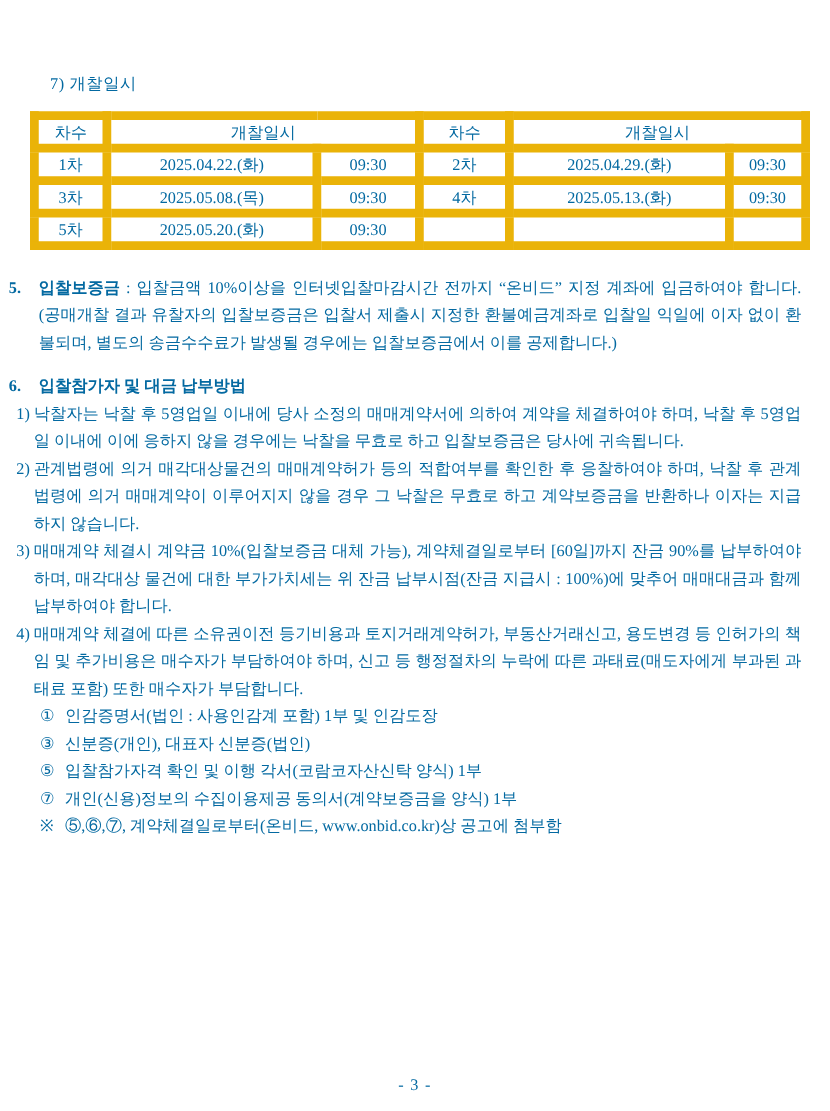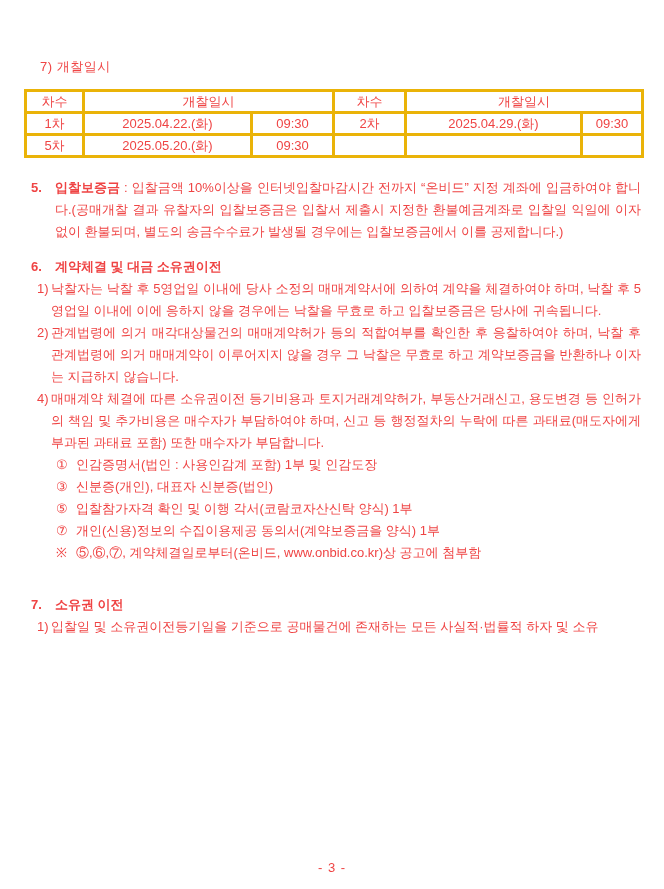--- a/index.html
+++ b/index.html
@@ -2,49 +2,49 @@
 <html><head>
 <meta charset="utf-8">
 <style>
   * { margin: 0; padding: 0; box-sizing: border-box; }
   html, body { background: #ffffff; }
   .page {
     position: relative;
     width: 664px;
     height: 889px;
     background: #ffffff;
-    font-family: Liberation Sans, sans-serif;
-    color: #ef4444;
+    font-family: Liberation Serif, serif;
+    color: #0369a1;
     font-size: 13px;
     line-height: 22px;
     overflow: hidden;
   }
   .subheading {
     margin: 56px 0 0 40px;
     letter-spacing: 0.5px;
   }
   table.bid-table {
     border-collapse: collapse;
     margin: 11px 0 0 24px;
     width: 617px;
     table-layout: fixed;
     text-align: center;
   }
   table.bid-table th, table.bid-table td {
-    border: 3px solid #eab308;
+    border: 7px solid #eab308;
     font-weight: normal;
     height: 20px;
     line-height: 19px;
     padding: 0 2px;
     overflow: hidden;
     white-space: nowrap;
     margin-left: 32px;
   }
   .text-col {
-    margin-left: 31px;
+    margin-left: 7px;
     margin-right: 23px;
     text-align: justify;
   }
   .sec {
     margin-top: 13px;
   }
   .sec-para {
     padding-left: 24px;
     text-indent: -24px;
   }
@@ -111,45 +111,56 @@
     <tbody>
       <tr>
         <td>1차</td>
         <td>2025.04.22.(화)</td>
         <td>09:30</td>
         <td>2차</td>
         <td>2025.04.29.(화)</td>
         <td>09:30</td>
       </tr>
       <tr>
+        <td>3차</td>
+        <td>2025.05.08.(목)</td>
+        <td>09:30</td>
+        <td>4차</td>
+        <td>2025.05.13.(화)</td>
+        <td>09:30</td>
+      </tr>
+      <tr>
         <td>5차</td>
         <td>2025.05.20.(화)</td>
         <td>09:30</td>
         <td></td>
         <td></td>
         <td></td>
       </tr>
     </tbody>
   </table>
 
   <div class="text-col sec first-section">
     <div class="sec-para">
       <span class="sec-num">5.</span><span class="sec-title">입찰보증금</span><span> : </span><span>입찰금액 10%이상을 인터넷입찰마감시간 전까지 “온비드” 지정 계좌에 입금하여야 합니다.(공매개찰 결과 유찰자의 입찰보증금은 입찰서 제출시 지정한 환불예금계좌로 입찰일 익일에 이자 없이 환불되며, 별도의 송금수수료가 발생될 경우에는 입찰보증금에서 이를 공제합니다.)</span>
     </div>
   </div>
 
   <div class="text-col sec">
     <div class="sec-para">
-      <span class="sec-num">6.</span><span class="sec-title">계약체결 및 대금 소유권이전</span>
+      <span class="sec-num">6.</span><span class="sec-title">입찰참가자 및 대금 납부방법</span>
     </div>
     <div class="s-item">
       <span class="s-marker">1)</span><span>낙찰자는 낙찰 후 5영업일 이내에 당사 소정의 매매계약서에 의하여 계약을 체결하여야 하며, 낙찰 후 5영업일 이내에 이에 응하지 않을 경우에는 낙찰을 무효로 하고 입찰보증금은 당사에 귀속됩니다.</span>
     </div>
     <div class="s-item">
       <span class="s-marker">2)</span><span>관계법령에 의거 매각대상물건의 매매계약허가 등의 적합여부를 확인한 후 응찰하여야 하며, 낙찰 후 관계법령에 의거 매매계약이 이루어지지 않을 경우 그 낙찰은 무효로 하고 계약보증금을 반환하나 이자는 지급하지 않습니다.</span>
+    </div>
+    <div class="s-item">
+      <span class="s-marker">3)</span><span>매매계약 체결시 계약금 10%(입찰보증금 대체 가능), 계약체결일로부터 [60일]까지 잔금 90%를 납부하여야 하며, 매각대상 물건에 대한 부가가치세는 위 잔금 납부시점(잔금 지급시 : 100%)에 맞추어 매매대금과 함께 납부하여야 합니다.</span>
     </div>
     <div class="s-item">
       <span class="s-marker">4)</span><span>매매계약 체결에 따른 소유권이전 등기비용과 토지거래계약허가, 부동산거래신고, 용도변경 등 인허가의 책임 및 추가비용은 매수자가 부담하여야 하며, 신고 등 행정절차의 누락에 따른 과태료(매도자에게 부과된 과태료 포함) 또한 매수자가 부담합니다.</span>
     </div>
 
     <div class="doc-item">
       <span class="doc-marker">①</span><span>인감증명서(법인 : 사용인감계 포함) 1부 및 인감도장</span>
     </div>
     <div class="doc-item">
       <span class="doc-marker">③</span><span>신분증(개인), 대표자 신분증(법인)</span>
@@ -158,24 +169,16 @@
       <span class="doc-marker">⑤</span><span>입찰참가자격 확인 및 이행 각서(코람코자산신탁 양식) 1부</span>
     </div>
     <div class="doc-item">
       <span class="doc-marker">⑦</span><span>개인(신용)정보의 수집이용제공 동의서(계약보증금을 양식) 1부</span>
     </div>
     <div class="doc-item">
       <span class="doc-marker">※</span><span>⑤,⑥,⑦, 계약체결일로부터(온비드, www.onbid.co.kr)상 공고에 첨부함</span>
     </div>
   </div>
 
-  <div class="text-col sec sec7">
-    <div class="sec-para">
-      <span class="sec-num">7.</span><span class="sec-title">소유권 이전</span>
-    </div>
-    <div class="s-item">
-      <span class="s-marker">1)</span><span>입찰일 및 소유권이전등기일을 기준으로 공매물건에 존재하는 모든 사실적·법률적 하자 및 소유</span>
-    </div>
-  </div>
 
   <div class="footer">- 3 -</div>
 
 </div>
 
 </body></html>

